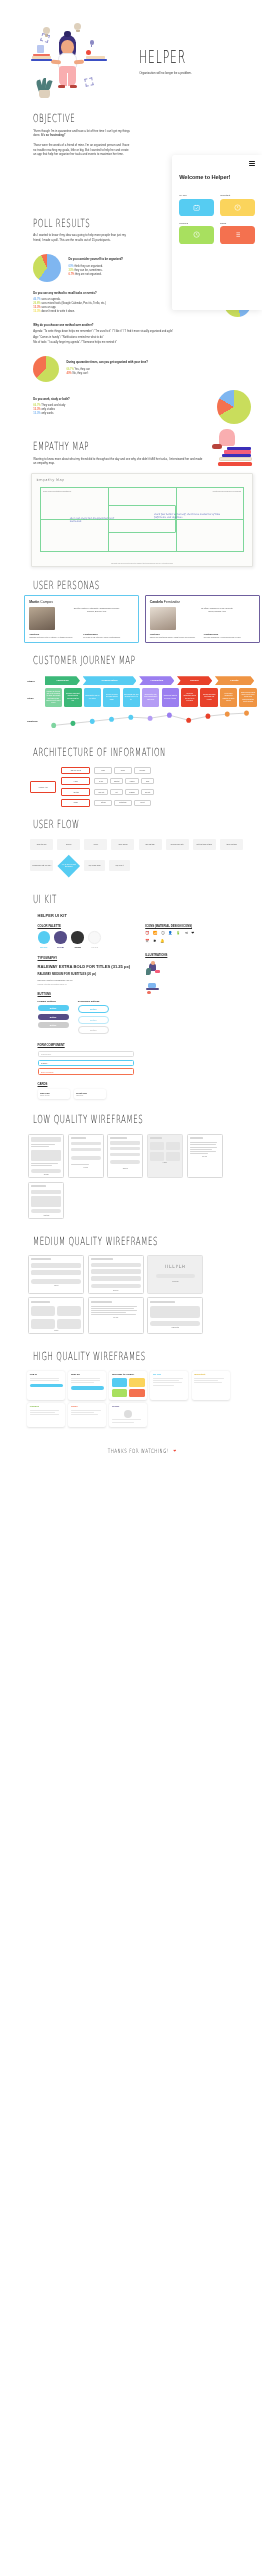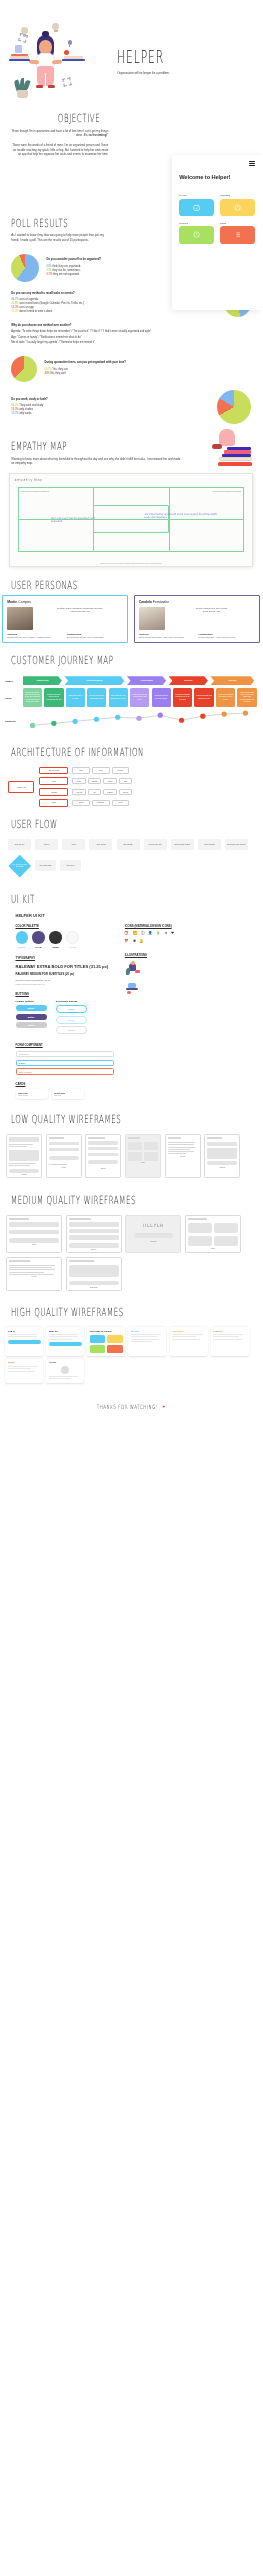--- a/index.html
+++ b/index.html
@@ -3,21 +3,21 @@
 <meta charset="utf-8">
 <style>
   * { box-sizing: border-box; margin: 0; padding: 0; }
   body {
     width: 264px;
     background: #ffffff;
     font-family: "Liberation Sans", sans-serif;
     color: #2b2b2b;
     -webkit-font-smoothing: antialiased;
   }
-  .page { width: 262px; position: relative; overflow: hidden; }
+  .page { width: 262px; position: relative; overflow: hidden; padding-left: 22px; }
 
   
   .sec-title {
     font-family: "DejaVu Sans", sans-serif;
     font-weight: 300;
     font-size: 7.7px;
     letter-spacing: 0.6px;
     color: #1d1d1d;
     text-transform: uppercase;
     transform: scaleY(1.45) scaleX(0.92);
@@ -233,21 +233,21 @@
         <div class="leaf" style="left:9.3px;top:1.5px;width:4.6px;height:10.8px;transform:rotate(18deg);"></div>
         <div class="pot"></div>
       </div>
     </div>
     <div class="hero-txt">
       <div class="brand">HELPER</div>
       <div class="brand-sub">Organization will no longer be a problem.</div>
     </div>
   </div>
 
-  <div class="sec two-col" style="padding-top:7.2px;text-align:right;">
+  <div class="sec two-col" style="padding-top:7.2px;">
     <div class="col-l">
       <div class="sec-title">OBJECTIVE</div>
       <div class="body-txt">
         <span>“Even though I'm in quarantine and have a lot of free time I can't get my things done. </span><b>It's so frustrating!</b><span>”</span>
       </div>
       <div class="body-txt" style="margin-top:5.2px;">Those were the words of a friend of mine. I'm an organized person and I have no trouble reaching my goals, little or big. But I wanted to help her and create an app that help her organize her tasks and events to maximize her time.</div>
     </div>
   </div>
 
   <div class="phone-prev">

